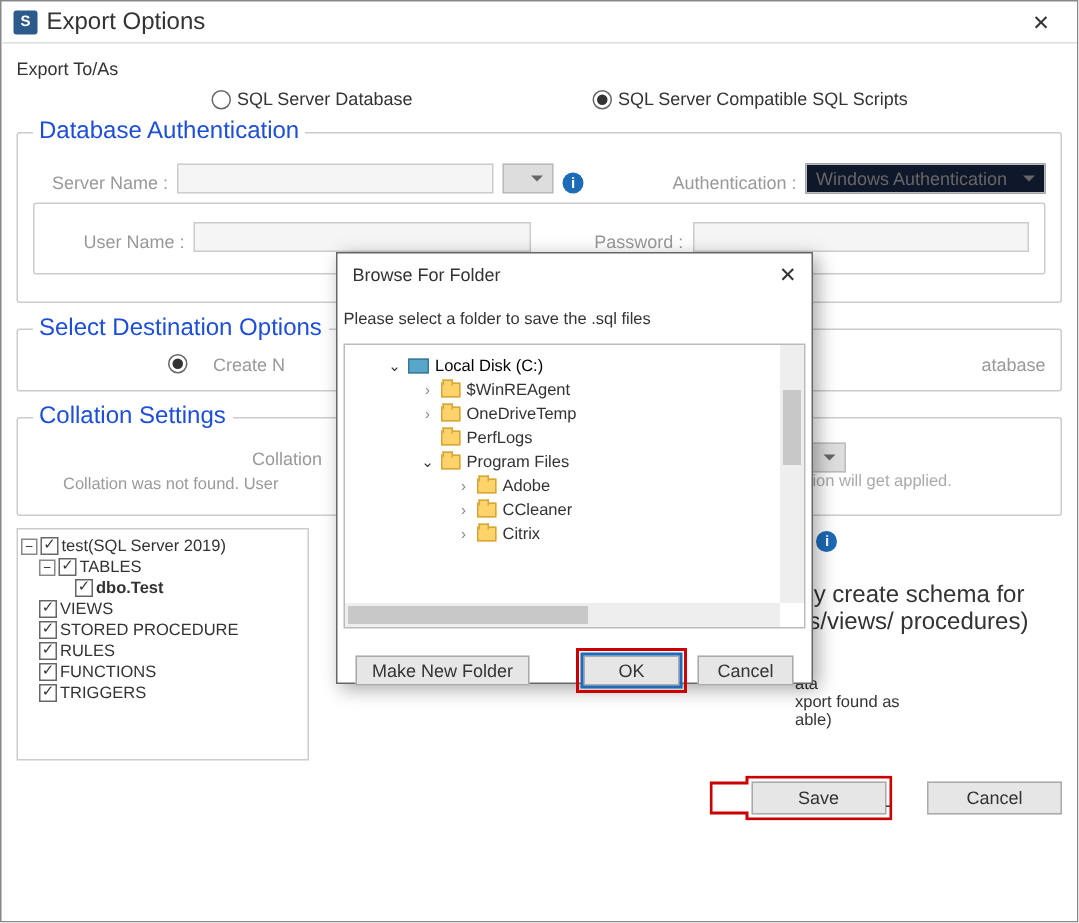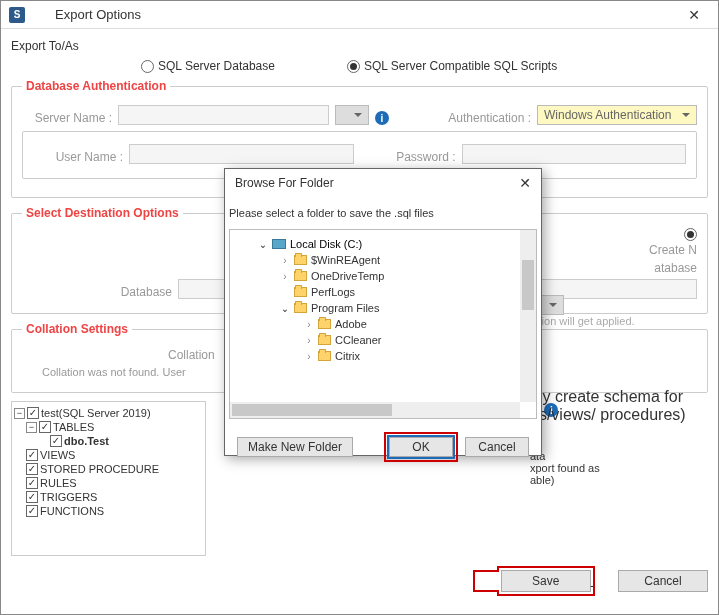--- a/index.html
+++ b/index.html
@@ -2,45 +2,45 @@
 <html><head>
 <meta charset="utf-8">
 <style>
   * { box-sizing: border-box; margin: 0; padding: 0; }
   body { font-family: "Segoe UI", Tahoma, sans-serif; font-size: 12px; color: #333; background: #fff; width: 719px; height: 615px; position: relative; overflow: hidden; }
   
   
   .main-window { width: 719px; height: 615px; border: 1px solid #888; background: #fff; }
   .titlebar { height: 28px; display: flex; align-items: center; padding: 0 8px; border-bottom: 1px solid #ddd; }
   .titlebar .app-icon { width: 16px; height: 16px; background: #2c5a8a; margin-right: 6px; display: flex; align-items: center; justify-content: center; color: #fff; font-size: 10px; font-weight: bold; border-radius: 2px; }
-  .titlebar .title { flex: 1; font-size: 13px; margin-left: 24px; }
+  .titlebar .title { flex: 1; font-size: 16px; }
   .titlebar .close { width: 32px; text-align: center; font-size: 14px; cursor: pointer; }
   
   .content { padding: 6px 10px; }
   .section-label { font-size: 12px; color: #333; margin-top: 4px; }
   
-  .radio-row { display: flex; gap: 72px; padding: 6px 0 6px 130px; align-items: center; }
+  .radio-row { display: flex; gap: 120px; padding: 6px 0 6px 130px; align-items: center; }
   .radio { display: flex; align-items: center; gap: 4px; }
   .radio-circle { width: 13px; height: 13px; border: 1px solid #666; border-radius: 50%; display: inline-flex; align-items: center; justify-content: center; }
   .radio-circle.checked::after { content: ""; width: 7px; height: 7px; border-radius: 50%; background: #333; }
   
   fieldset { border: 1px solid #ccc; border-radius: 2px; padding: 8px 10px 10px 10px; margin-bottom: 8px; position: relative; }
-  fieldset legend { padding: 0 4px; font-size: 12px; color: #ef4444; font-weight: bold; }
+  fieldset legend { padding: 0 4px; font-size: 16px; color: #1d4ed8; }
   
   .form-row { display: flex; align-items: flex-end; gap: 6px; margin: 4px 0; }
   .label { color: #999; min-width: 90px; text-align: right; }
   .input { border: 1px solid #ccc; height: 20px; flex: 1; padding: 0 4px; font-size: 12px; background: #fff; }
   .input.disabled { background: #f5f5f5; color: #999; }
   .info-icon { width: 14px; height: 14px; border-radius: 50%; background: #1e6bb8; color: #fff; font-size: 10px; display: inline-flex; align-items: center; justify-content: center; font-weight: bold; }
   
-  .dropdown { border: 1px solid #bbb; background: #fef9c3; height: 20px; padding: 0 18px 0 6px; position: relative; display: inline-flex; align-items: center; min-width: 160px; color: #666; }
+  .dropdown { border: 1px solid #bbb; background: #0f172a; height: 20px; padding: 0 18px 0 6px; position: relative; display: inline-flex; align-items: center; min-width: 160px; color: #666; }
   .dropdown::after { content: ""; position: absolute; right: 6px; top: 7px; border: 4px solid transparent; border-top-color: #666; }
   .dropdown.small { min-width: 34px; width: 34px; padding: 0; background: #ddd; }
 
-  .dest-row { display: flex; align-items: flex-end; gap: 2px; padding-left: 90px; flex-direction: column; }
+  .dest-row { display: flex; align-items: flex-start; gap: 17px; padding-left: 90px; }
   
   .gray-note { color: #999; font-size: 11px; padding-left: 20px; }
   
   .lower { display: flex; gap: 10px; margin-top: 6px; }
   
   
   .tree { border: 1px solid #ccc; width: 195px; height: 155px; padding: 4px 2px; font-size: 11px; overflow: hidden; }
   .tree-item { display: flex; align-items: center; gap: 2px; padding: 1px 0; cursor: default; }
   .toggle { width: 11px; height: 11px; border: 1px solid #888; display: inline-flex; align-items: center; justify-content: center; font-size: 9px; line-height: 1; }
   .checkbox { width: 12px; height: 12px; border: 1px solid #666; display: inline-flex; align-items: center; justify-content: center; font-size: 10px; line-height: 1; color: #333; }
@@ -141,26 +141,20 @@
     </fieldset>
 
     <fieldset>
       <legend>Select Destination Options</legend>
       <div class="dest-row">
         <span class="radio-circle checked"></span>
         <span style="color:#999">Create N</span>
         <span style="flex:1"></span>
         <span style="color:#999">atabase</span>
       </div>
-      <div class="form-row" style="padding-left:60px">
-        <span class="label" style="color:#999; text-align:right">Database</span>
-        <input class="input disabled" style="flex: 0 0 30px;" disabled="">
-        <span style="flex:1"></span>
-        <input class="input disabled" style="flex: 0 0 130px;" disabled="">
-      </div>
     </fieldset>
 
     <fieldset>
       <legend>Collation Settings</legend>
       <div class="form-row">
         <span style="flex:0 0 140px"></span>
         <span style="color:#999">Collation</span>
       </div>
       <div class="form-row">
         <span class="gray-note">Collation was not found. User</span>
@@ -190,25 +184,25 @@
         <div class="tree-item lvl1">
             <span class="checkbox checked"></span>
             <span>STORED PROCEDURE</span>
           </div>
         <div class="tree-item lvl1">
             <span class="checkbox checked"></span>
             <span>RULES</span>
           </div>
         <div class="tree-item lvl1">
             <span class="checkbox checked"></span>
+            <span>FUNCTIONS</span>
+          </div>
+        <div class="tree-item lvl1">
+            <span class="checkbox checked"></span>
             <span>TRIGGERS</span>
-          </div>
-        <div class="tree-item lvl1">
-            <span class="checkbox checked"></span>
-            <span>FUNCTIONS</span>
           </div>
       </div>
       <div class="right-panel">
         <div class="option-label">
             <span class="check"></span>
             <span>Export Deleted Objects</span>
             <span class="info-icon">i</span>
           </div>
         <div class="option-label">
             <span class="check"></span>

